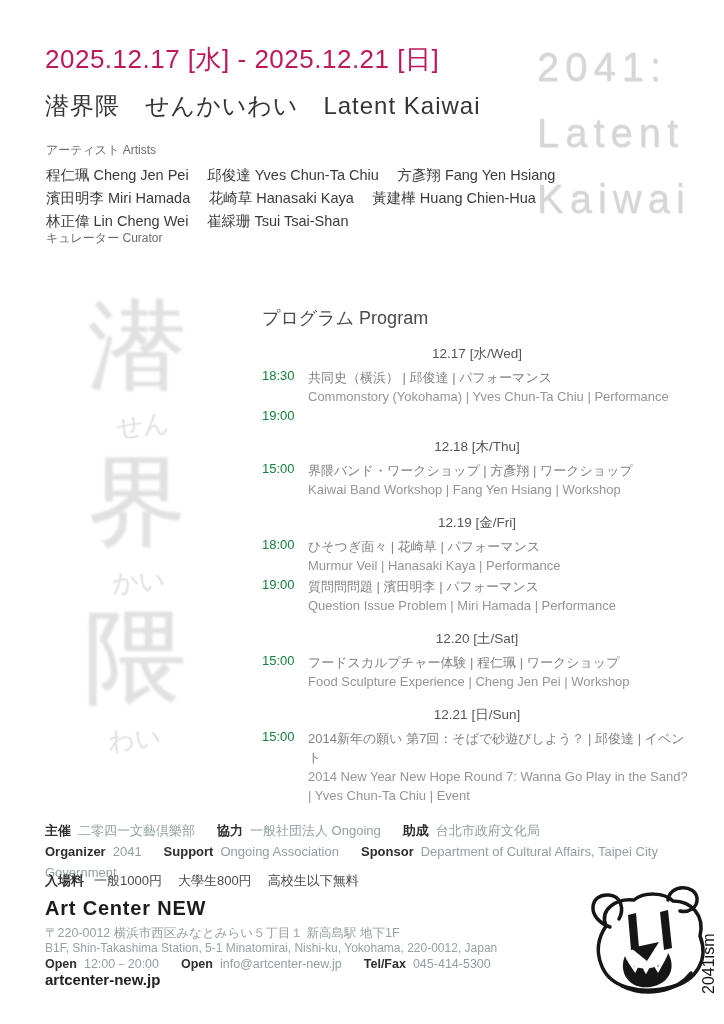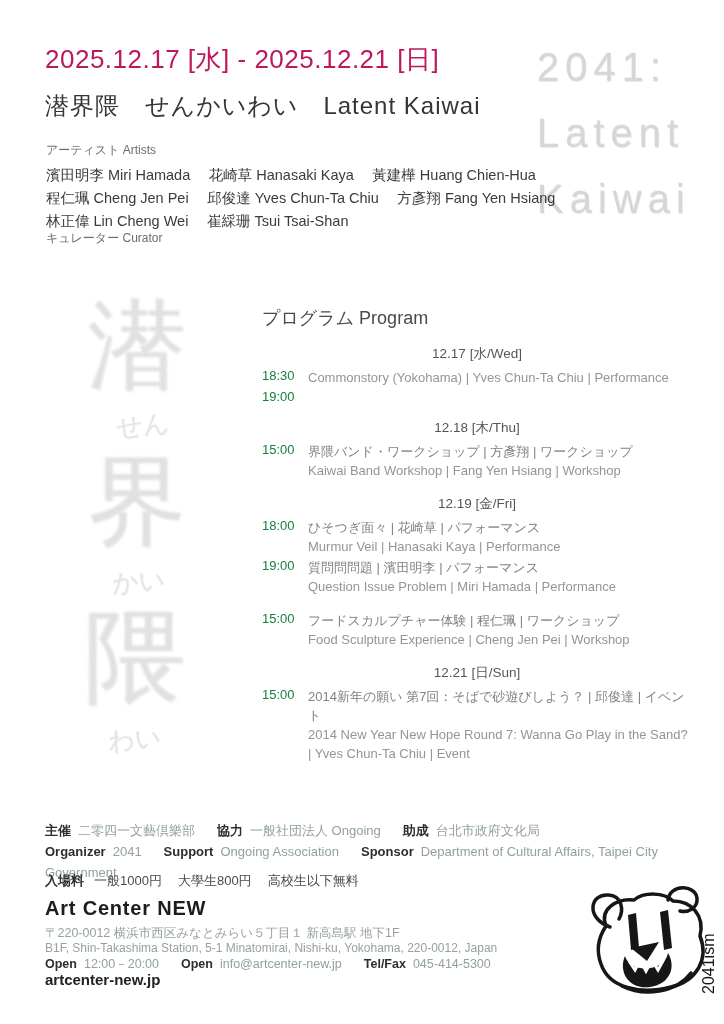--- a/index.html
+++ b/index.html
@@ -74,22 +74,22 @@
 <div class="abs main-title">潜界隈　せんかいわい　Latent Kaiwai</div>
 
 <div class="abs side-title">
   <div>2041:</div>
   <div>Latent</div>
   <div>Kaiwai</div>
 </div>
 
 <div class="abs artists-block">
   <div class="section-label">アーティスト Artists</div>
+  <div class="artist-row">程仁珮  Cheng Jen Pei　 邱俊達  Yves Chun-Ta Chiu　 方彥翔  Fang Yen Hsiang</div>
   <div class="artist-row">濱田明李  Miri Hamada　 花崎草  Hanasaki Kaya　 黃建樺  Huang Chien-Hua</div>
-  <div class="artist-row">程仁珮  Cheng Jen Pei　 邱俊達  Yves Chun-Ta Chiu　 方彥翔  Fang Yen Hsiang</div>
   <div class="artist-row">林正偉  Lin Cheng Wei　 崔綵珊  Tsui Tsai-Shan</div>
 </div>
 
 <div class="abs curator-block">
   <div class="section-label">キュレーター Curator</div>
 </div>
 
 <div class="abs v-kanji k1">潜</div>
 <div class="abs v-kana n1">せん</div>
 <div class="abs v-kanji k2">界</div>
@@ -98,20 +98,21 @@
 <div class="abs v-kana n3">わい</div>
 
 <div class="abs program">
   <div class="program-heading">プログラム  Program</div>
 
   <div class="day">
     <div class="day-date">12.17 [水/Wed]</div>
     <div class="event">
       <div class="event-time">18:30</div>
       <div class="event-lines">
+        <div class="event-jp">共同史（横浜） | 邱俊達 | パフォーマンス</div>
         <div class="event-en">Commonstory (Yokohama) | Yves Chun-Ta Chiu | Performance</div>
       </div>
     </div>
     <div class="event">
       <div class="event-time">19:00</div>
     </div>
   </div>
 
   <div class="day">
     <div class="day-date">12.18 [木/Thu]</div>
@@ -136,20 +137,21 @@
     <div class="event">
       <div class="event-time">19:00</div>
       <div class="event-lines">
         <div class="event-jp">質問問問題 | 濱田明李 | パフォーマンス</div>
         <div class="event-en">Question Issue Problem | Miri Hamada | Performance</div>
       </div>
     </div>
   </div>
 
   <div class="day">
+    <div class="day-date">12.20 [土/Sat]</div>
     <div class="event">
       <div class="event-time">15:00</div>
       <div class="event-lines">
         <div class="event-jp">フードスカルプチャー体験 | 程仁珮 | ワークショップ</div>
         <div class="event-en">Food Sculpture Experience | Cheng Jen Pei | Workshop</div>
       </div>
     </div>
   </div>
 
   <div class="day">

